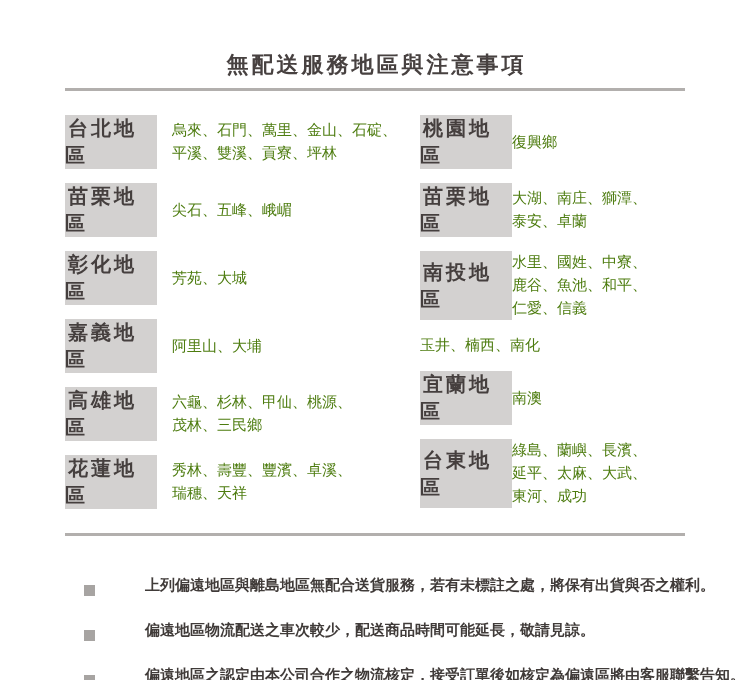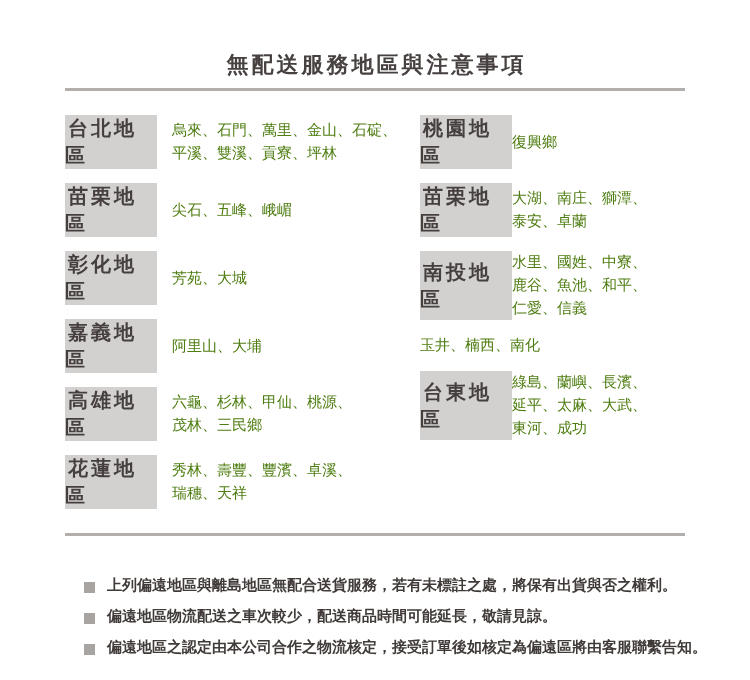--- a/index.html
+++ b/index.html
@@ -70,23 +70,24 @@
     white-space: pre-line;
   }
   .col-left  .region-areas { margin-left: 15px; }
   .col-right .region-areas { }
   .notes {
     margin-top: 38px;
     padding-left: 19px;
   }
   .note-row {
     display: flex;
-    align-items: center;
-    margin-top: 9px;
+    align-items: flex-end;
+    margin-top: 23px;
     margin-bottom: 9px;
+    gap: 38px;
   }
   .note-bullet {
     flex: none;
     width: 11px;
     height: 11px;
     background: #a7a4a2;
     margin-top: 5px;
     margin-right: 12px;
   }
   .note-text {
@@ -151,20 +152,24 @@
         <div class="region-row">
           <div class="region-label">南投地區</div>
           <div class="region-areas">水里、國姓、中寮、
 鹿谷、魚池、和平、
 仁愛、信義</div>
         </div>
         <div class="region-row">
           <div class="region-areas">玉井、楠西、南化</div>
         </div>
         <div class="region-row">
+          <div class="region-label">宜蘭地區</div>
+          <div class="region-areas">南澳</div>
+        </div>
+        <div class="region-row">
           <div class="region-label">台東地區</div>
           <div class="region-areas">綠島、蘭嶼、長濱、
 延平、太麻、大武、
 東河、成功</div>
         </div>
       </div>
 
     </div>
 
     <div class="divider"></div>

